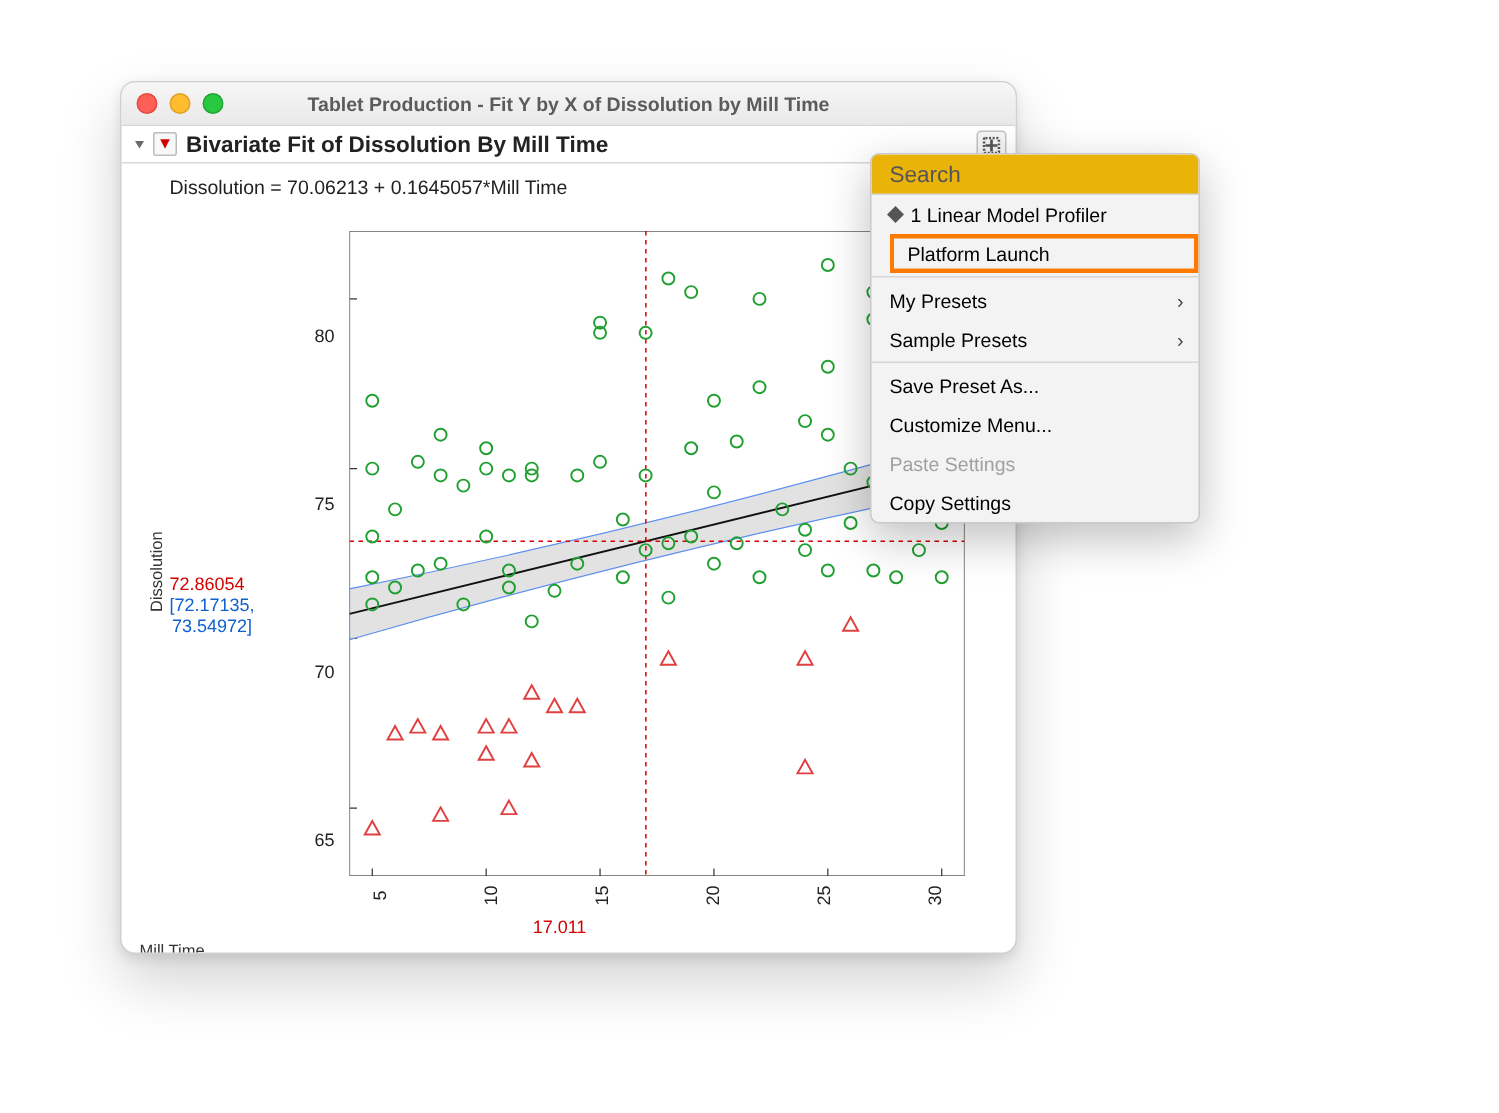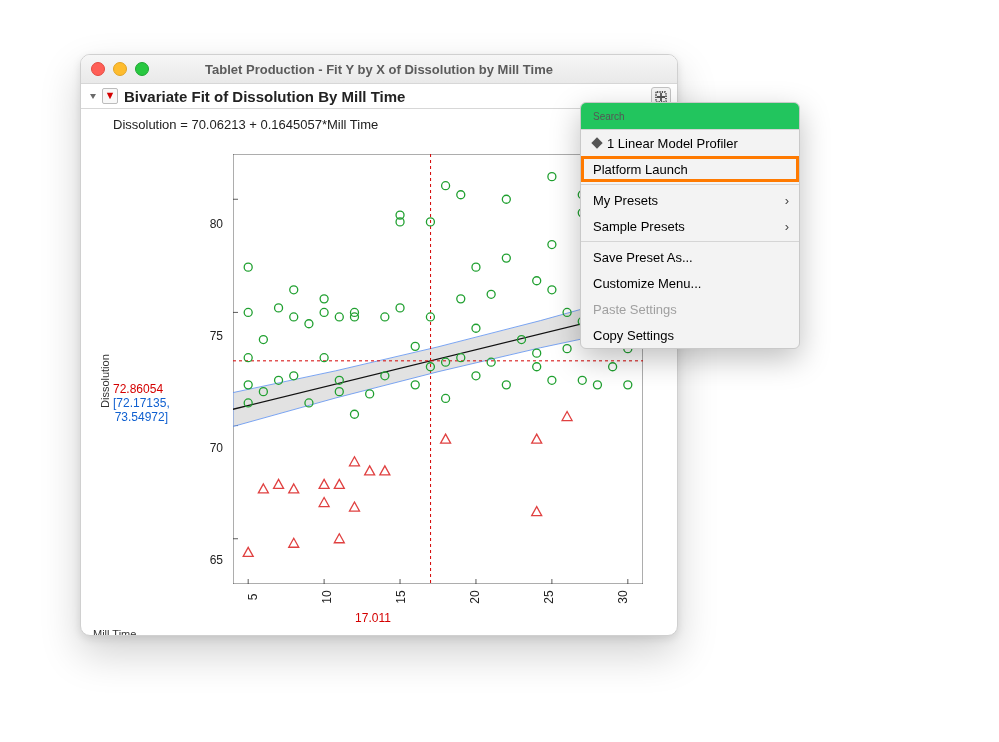--- a/index.html
+++ b/index.html
@@ -30,23 +30,23 @@
   .ticks-y{position:absolute;left:130px;top:0;}
   .ticks-y span{position:absolute;right:0;font-size:12px;color:#222;transform:translateY(-50%);}
   .ticks-x{position:absolute;top:452px;}
   .ticks-x span{position:absolute;font-size:12px;color:#222;transform:translateX(-50%) rotate(-90deg);}
   .xval{position:absolute;left:0;right:0;text-align:center;font-size:12px;color:#d40000;top:473px;}
   .xaxis-title{position:absolute;left:0;right:0;text-align:left;font-size:11px;color:#333;top:490px;}
   svg.plot{position:absolute;left:140px;top:16px;width:410px;height:430px;}
   
   .menu{position:absolute;left:580px;top:102px;width:218px;background:#f3f3f3;border:1px solid #c9c9c9;border-radius:6px;box-shadow:0 10px 30px rgba(0,0,0,0.25);overflow:hidden;font-size:13px;}
   .menu-item{height:26px;display:flex;align-items:center;padding:0 12px;position:relative;cursor:pointer;}
-  .menu-item.header{background:#22c55e;border-bottom:1px solid #d5d5d5;color:#555;font-size:10px;cursor:default;}
+  .menu-item.header{background:#eab308;border-bottom:1px solid #d5d5d5;color:#555;font-size:15px;cursor:default;}
   .menu-item .diamond{width:8px;height:8px;background:#555;transform:rotate(45deg);margin-right:6px;}
-  .menu-item.highlight{box-shadow:inset 0 0 0 3px #ff7a00;}
+  .menu-item.highlight{box-shadow:inset 0 0 0 3px #ff7a00;margin-left:12px;}
   .menu-sep{height:1px;background:#d5d5d5;margin:2px 0;}
   .menu-item .chev{position:absolute;right:10px;color:#444;}
   .menu-item.disabled{color:#a0a0a0;cursor:default;}
 </style>
 </head>
 <body>
 
 <div class="stage">
   <div class="window">
     <div class="titlebar">

